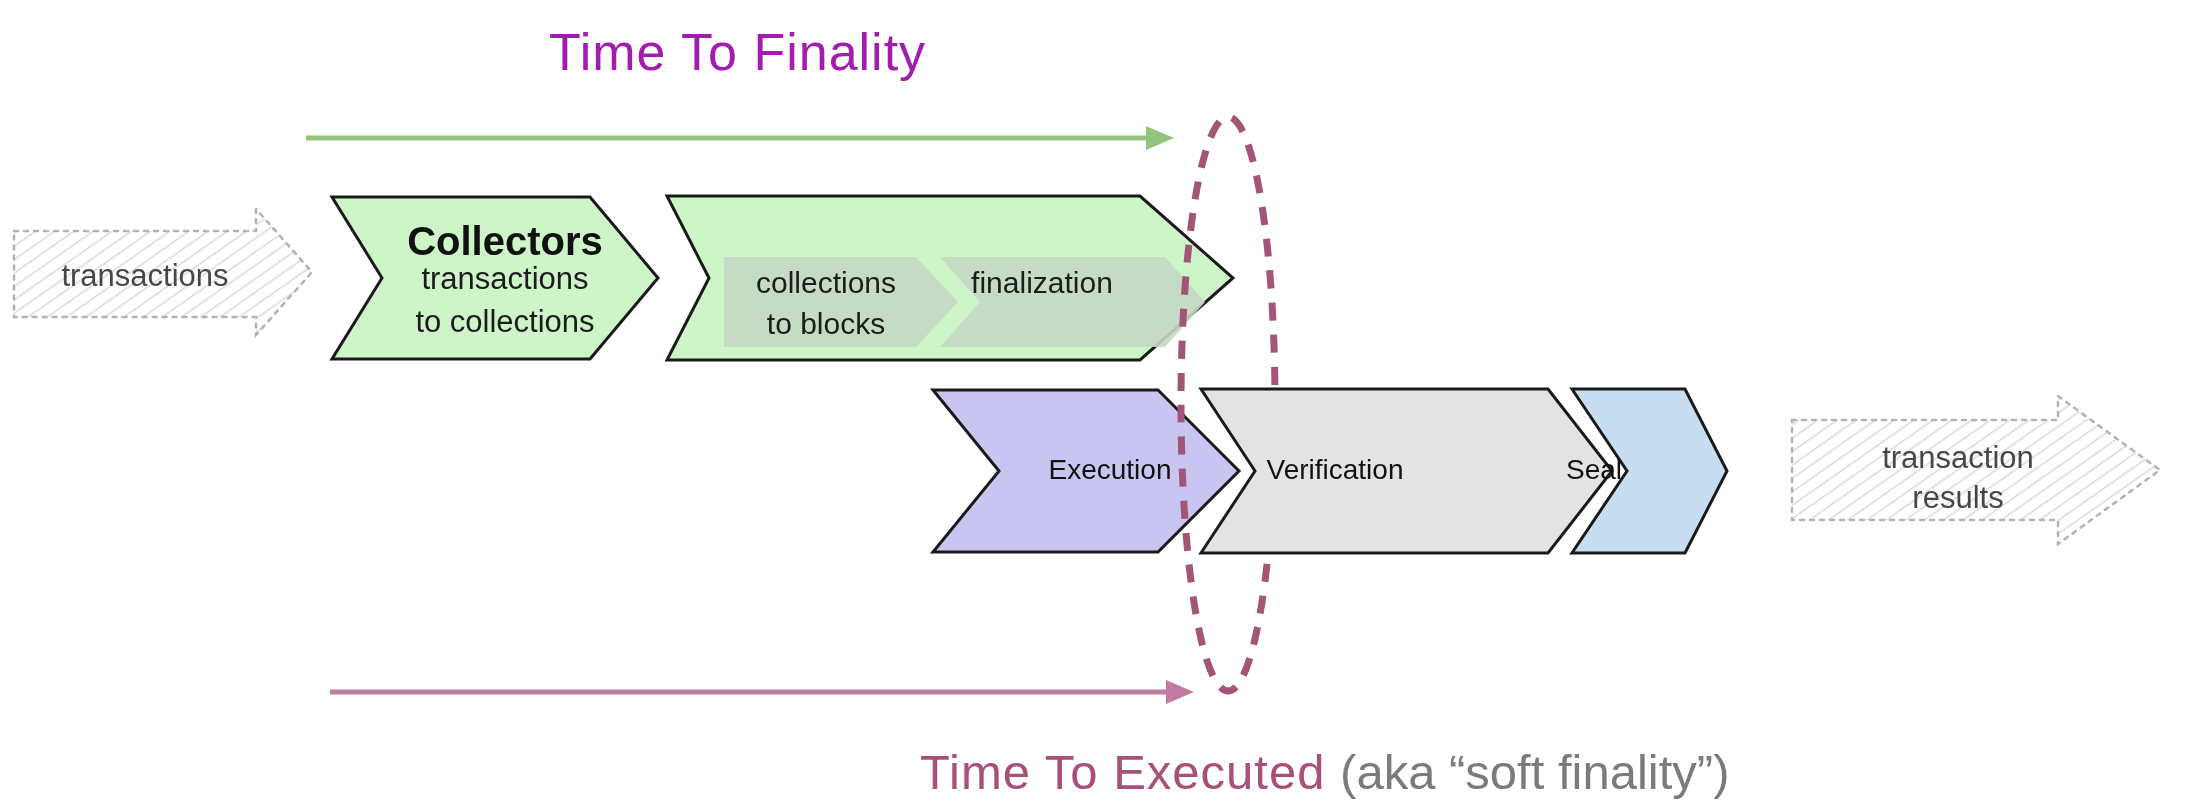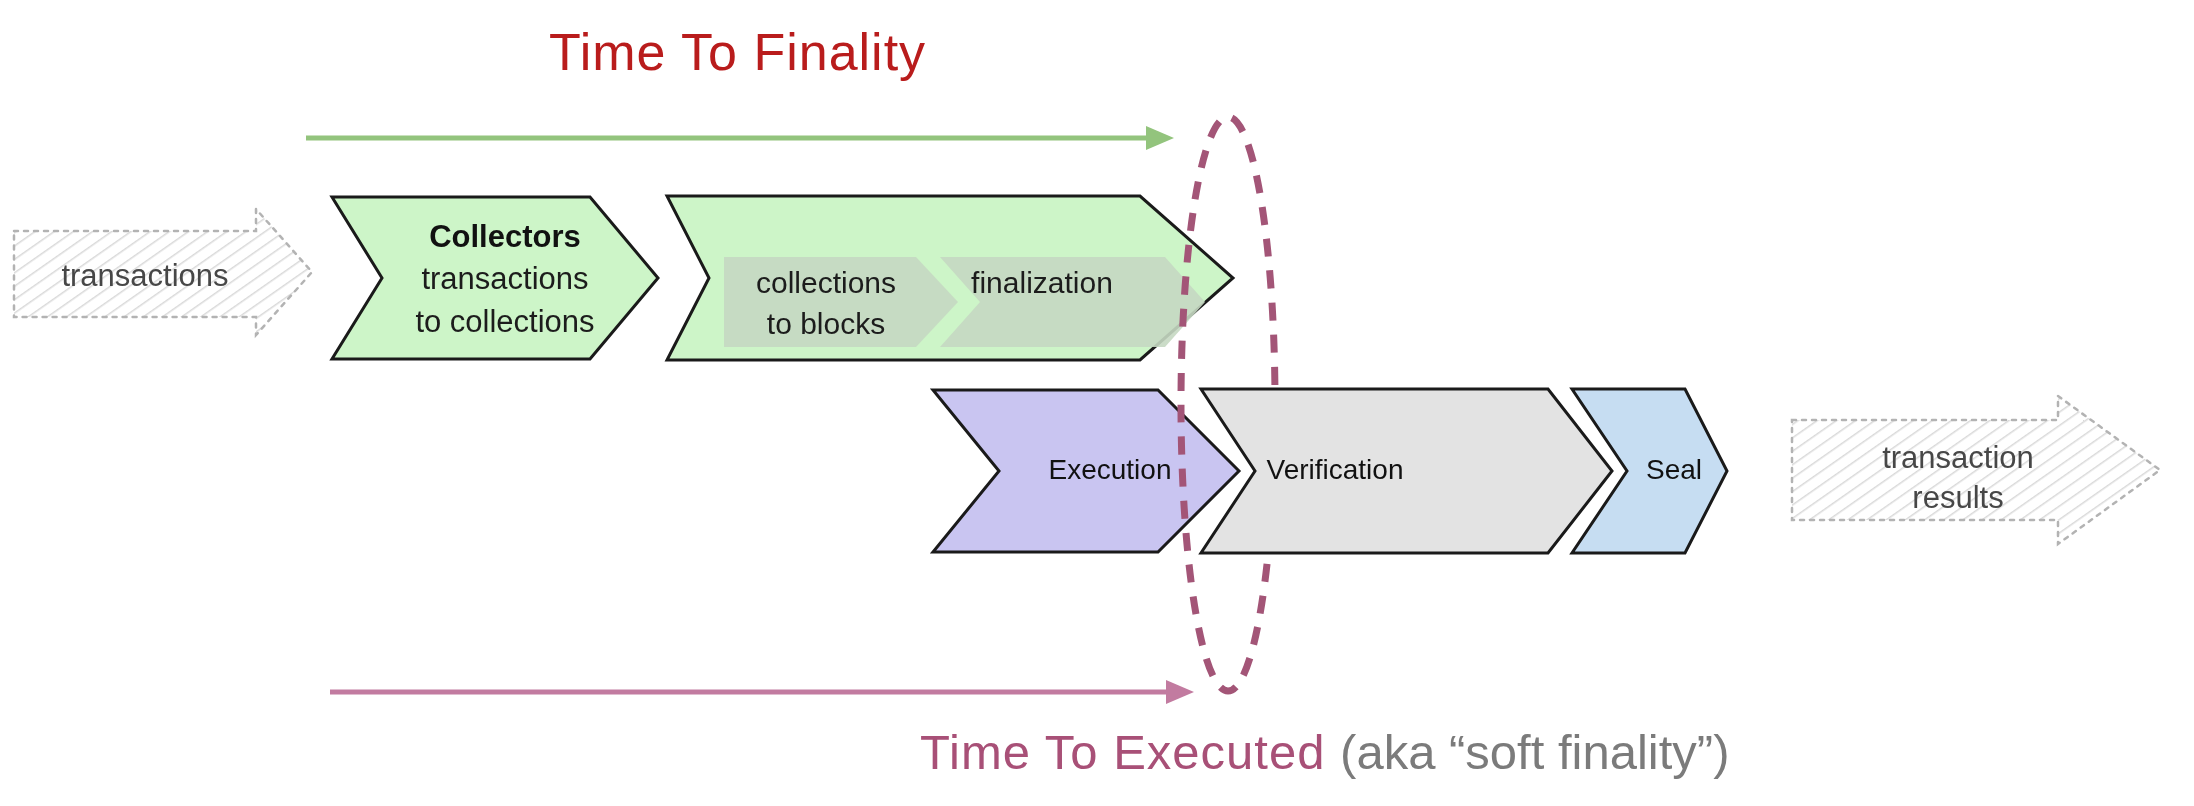--- a/index.html
+++ b/index.html
@@ -3,26 +3,26 @@
 <meta charset="utf-8">
 <style>
   html,body{margin:0;padding:0;background:#fff;}
   #canvas{
     position:relative;width:2194px;height:806px;background:#ffffff;overflow:hidden;
     font-family:"Liberation Sans", sans-serif;
   }
   #shapes{position:absolute;left:0;top:0;z-index:1;}
   .lbl{position:absolute;z-index:2;text-align:center;color:#111;}
   .big-title{font-size:52px;letter-spacing:1px;white-space:nowrap;}
-  .chev-title{font-size:31px;font-weight:bold;}
+  .chev-title{font-size:40px;font-weight:bold;}
   .chev-title-lg{font-size:28px;font-weight:normal;}
   .chev-sub{font-size:31px;line-height:43px;color:#1c1c1c;}
   .sub-step{font-size:30px;line-height:41px;color:#1c1c1c;}
   .sketch-label{font-size:31px;line-height:40px;}
-  .bottom-title{font-size:49px;letter-spacing:1px;white-space:nowrap;}
+  .bottom-title{font-size:49px;letter-spacing:1px;white-space:nowrap;margin-top:20px;}
   .bottom-note{letter-spacing:0;}
 </style>
 </head>
 <body>
 
 <div id="canvas">
 
   <svg id="shapes" width="2194" height="806" viewBox="0 0 2194 806">
     <defs>
       <pattern id="hatch" width="11" height="11" patternTransform="rotate(55)" patternUnits="userSpaceOnUse">
@@ -47,41 +47,41 @@
 
     <path d="M1201,389 H1548 L1612,471 L1548,553 H1201 L1255,471 Z" stroke-width="3" stroke="#1a1a1a" fill="#e3e3e3"></path>
     <path d="M1572,389 H1685 L1727,471 L1685,553 H1572 L1627,471 Z" stroke-width="3" stroke="#1a1a1a" fill="#c6ddf2"></path>
 
     <path d="M1792,420 H2058 V396 L2160,470 L2058,544 V520 H1792 Z" fill="url(#hatch)" stroke-width="2.5" stroke-dasharray="4 6" stroke-linecap="round" stroke="#b3b3b3"></path>
 
     <line x1="330" y1="692" x2="1166" y2="692" stroke-width="5" stroke="#c27ba0"></line>
     <polygon points="1166,680 1194,692 1166,704" fill="#c27ba0"></polygon>
   </svg>
 
-  <div class="lbl big-title" style="left: 480px; top: 22px; width: 515px; color: #b91c1c;">Time To Finality</div>
+  <div class="lbl big-title" style="left: 480px; top: 22px; width: 515px; color: #a21caf;">Time To Finality</div>
 
   <div class="lbl sketch-label" style="left: 20px; top: 256px; width: 250px; color: rgb(71, 71, 71);">transactions</div>
 
   <div class="lbl chev-title" style="left:380px;top:219px;width:250px;">Collectors</div>
   <div class="lbl chev-sub" style="left:370px;top:257px;width:270px;">
     <span style="display:block">transactions</span>
     <span style="display:block">to collections</span>
   </div>
 
   <div class="lbl sub-step" style="left:726px;top:262px;width:200px;">
     <span style="display:block">collections</span>
     <span style="display:block">to blocks</span>
   </div>
   <div class="lbl sub-step" style="left:937px;top:262px;width:210px;">
     <span style="display:block">finalization</span>
   </div>
 
   <div class="lbl chev-title-lg" style="left:990px;top:454px;width:240px;">Execution</div>
   <div class="lbl chev-title-lg" style="left:1210px;top:454px;width:250px;">Verification</div>
-  <div class="lbl chev-title-lg" style="left:1614px;top:454px;width:120px;">Seal</div>
+  <div class="lbl chev-title-lg" style="left:1534px;top:454px;width:120px;">Seal</div>
 
   <div class="lbl sketch-label" style="left:1838px;top:438px;width:240px;text-align:center;">
     <span style="display: block; color: rgb(71, 71, 71);">transaction</span>
     <span style="display: block; color: rgb(71, 71, 71);">results</span>
   </div>
 
   <div class="lbl bottom-title" style="left:920px;top:724px;width:1120px;text-align:left;">
     <span style="color: rgb(168, 80, 119);">Time To Executed</span>
     <span class="bottom-note" style="color: rgb(123, 123, 123);">(aka “soft finality”)</span>
   </div>

